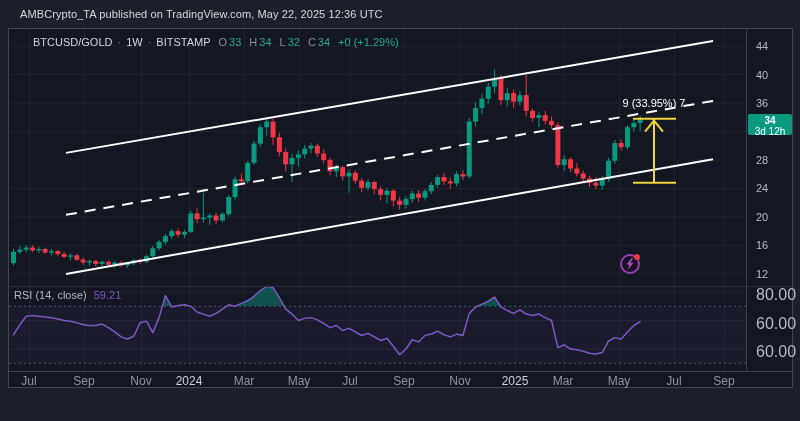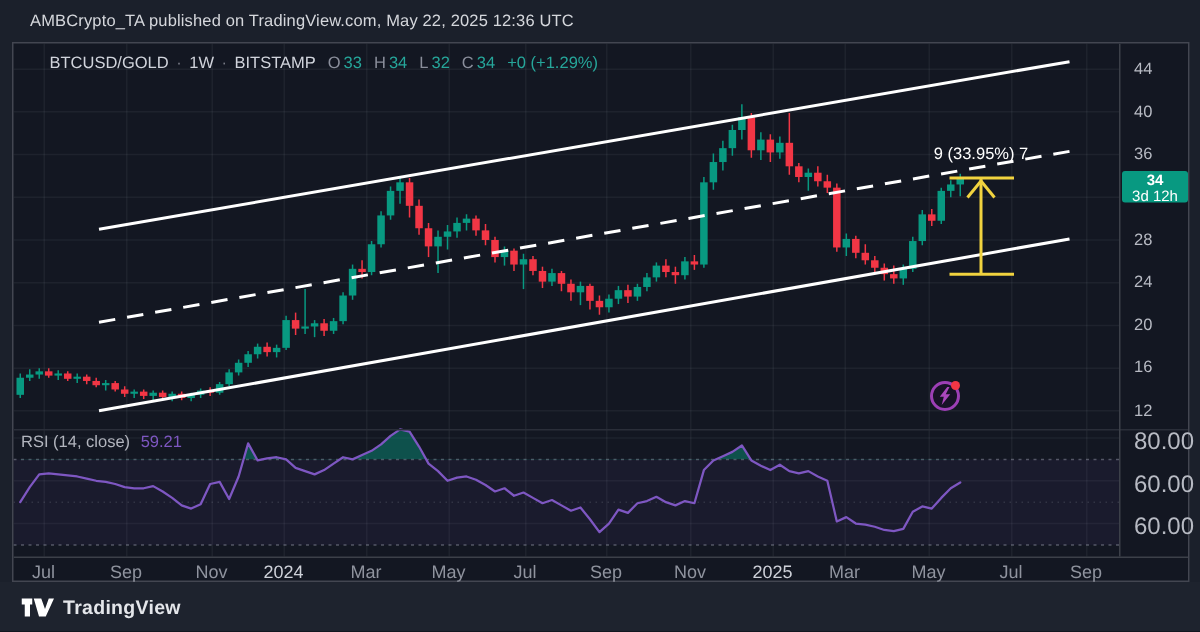--- a/index.html
+++ b/index.html
@@ -344,22 +344,13 @@
         <div class="axis-time" style="left: 395px;">Sep</div>
         <div class="axis-time" style="left: 451px;">Nov</div>
         <div class="axis-time year" style="left: 506px;">2025</div>
         <div class="axis-time" style="left: 554px;">Mar</div>
         <div class="axis-time" style="left: 610px;">May</div>
         <div class="axis-time" style="left: 665px;">Jul</div>
         <div class="axis-time" style="left: 715px;">Sep</div>
       </div>
   </div>
 
-  <div class="footer">
-    <span class="tvlogo">
-      <svg width="22" height="14" viewBox="0 0 44 28">
-        <path d="M15 2 H1 v8 h4 v16 h7 V10 h3 z" fill="#ffffff"></path>
-        <path d="M17 2 h10 l5 14 L37 2 h7 L33 26 h-9 z" fill="#ffffff"></path>
-      </svg>
-    </span>
-    <span class="tvname">TradingView</span>
-  </div>
 </div>
 
 </body></html>

